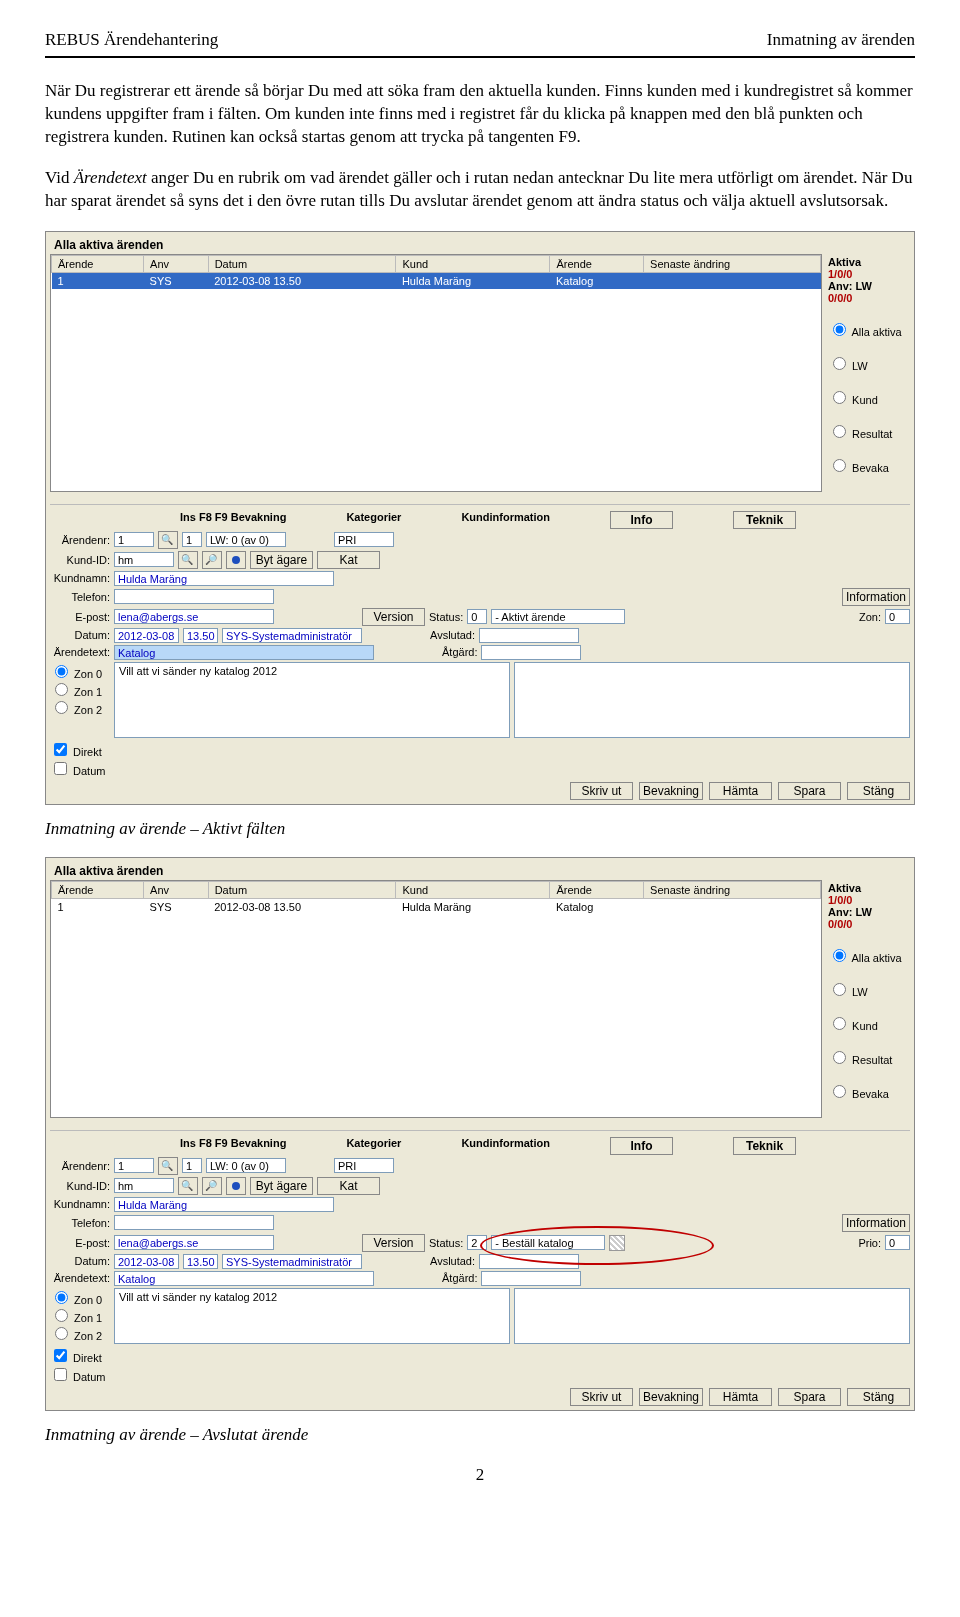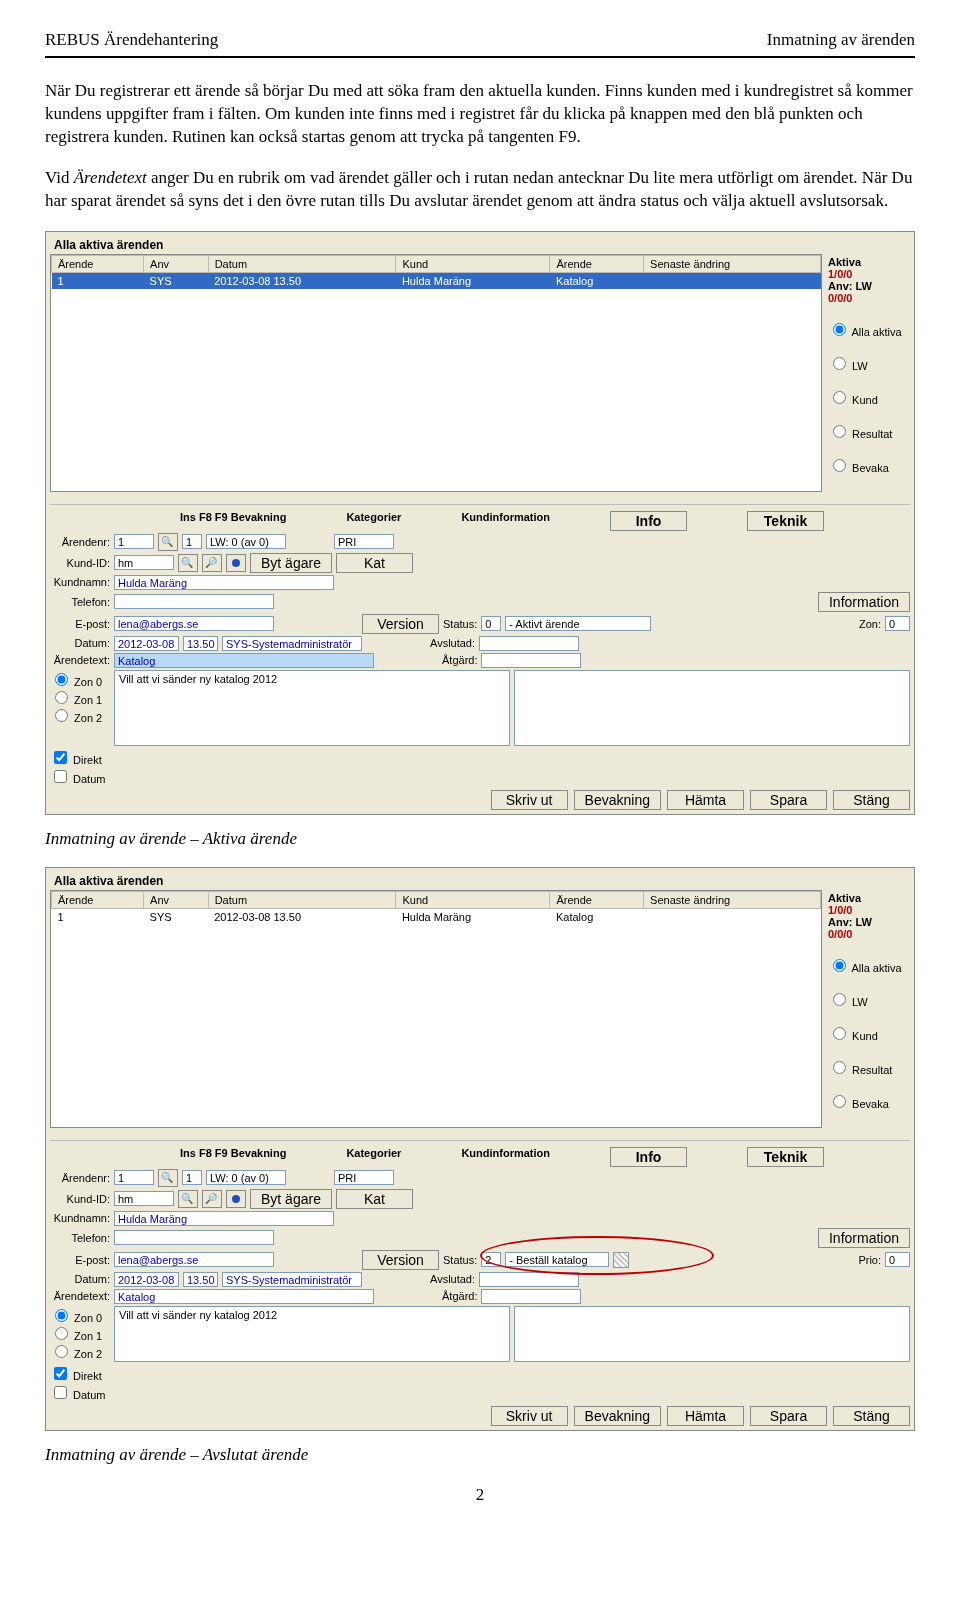--- a/index.html
+++ b/index.html
@@ -85,22 +85,22 @@
     padding: 1px 3px;
     font-size: 11px;
     height: 15px;
     box-sizing: border-box;
     display: inline-block;
   }
   .ss-input.blue { color: #0000c0; }
   .ss-btn {
     background: #ece9d8;
     border: 1px solid #888;
-    padding: 1px 10px;
-    font-size: 14px;
+    padding: 1px 3px;
+    font-size: 12px;
     display: inline-block;
     min-width: 55px;
     text-align: center;
   }
   .ss-iconbtn {
     background: #ece9d8;
     border: 1px solid #888;
     width: 18px; height: 16px;
     display: inline-flex;
     align-items: center; justify-content: center;
@@ -223,21 +223,21 @@
         <span class="ss-btn">Information</span>
       </div>
 
       <div class="ss-form-row">
         <span class="ss-label">E-post:</span>
         <span class="ss-input blue" style="width:160px">lena@abergs.se</span>
         <span style="width:80px"></span>
         <span class="ss-btn">Version</span>
         <span>Status:</span>
         <span class="ss-input" style="width:20px">0</span>
-        <span class="ss-input" style="width:146px">- Aktivt ärende</span>
+        <span class="ss-input" style="width:134px">- Aktivt ärende</span>
         <span style="flex:1"></span>
         <span>Zon:</span>
         <span class="ss-input" style="width:25px">0</span>
       </div>
 
       <div class="ss-form-row">
         <span class="ss-label">Datum:</span>
         <span class="ss-input blue" style="width:65px">2012-03-08</span>
         <span class="ss-input blue" style="width:35px">13.50</span>
         <span class="ss-input blue" style="width:140px">SYS-Systemadministratör</span>
@@ -274,21 +274,21 @@
       <div class="ss-bottom-btns">
         <span class="ss-btn">Skriv ut</span>
         <span class="ss-btn">Bevakning</span>
         <span class="ss-btn">Hämta</span>
         <span class="ss-btn">Spara</span>
         <span class="ss-btn">Stäng</span>
       </div>
     </div>
   </div>
 
-  <div class="caption">Inmatning av ärende – Aktiva ärende</div>
+  <div class="caption">Inmatning av ärende – Aktivt fälten</div>
 
 
   <div class="screenshot">
     <div class="ss-title">Alla aktiva ärenden</div>
     <div class="ss-main">
       <div class="ss-listarea" style="min-height:100px">
         <table>
           <tbody>
               <tr>
             <th>Ärende</th>
@@ -365,21 +365,21 @@
         <span class="ss-btn">Information</span>
       </div>
 
       <div class="ss-form-row">
         <span class="ss-label">E-post:</span>
         <span class="ss-input blue" style="width:160px">lena@abergs.se</span>
         <span style="width:80px"></span>
         <span class="ss-btn">Version</span>
         <span>Status:</span>
         <span class="ss-input" style="width:20px">2</span>
-        <span class="ss-input" style="width:104px">- Beställ katalog</span>
+        <span class="ss-input" style="width:114px">- Beställ katalog</span>
         <span class="hatch"></span>
         <span style="flex:1"></span>
         <span>Prio:</span>
         <span class="ss-input" style="width:25px">0</span>
       </div>
 
       <div class="ellipse" style="top:95px; left:430px"></div>
 
       <div class="ss-form-row">
         <span class="ss-label">Datum:</span>

